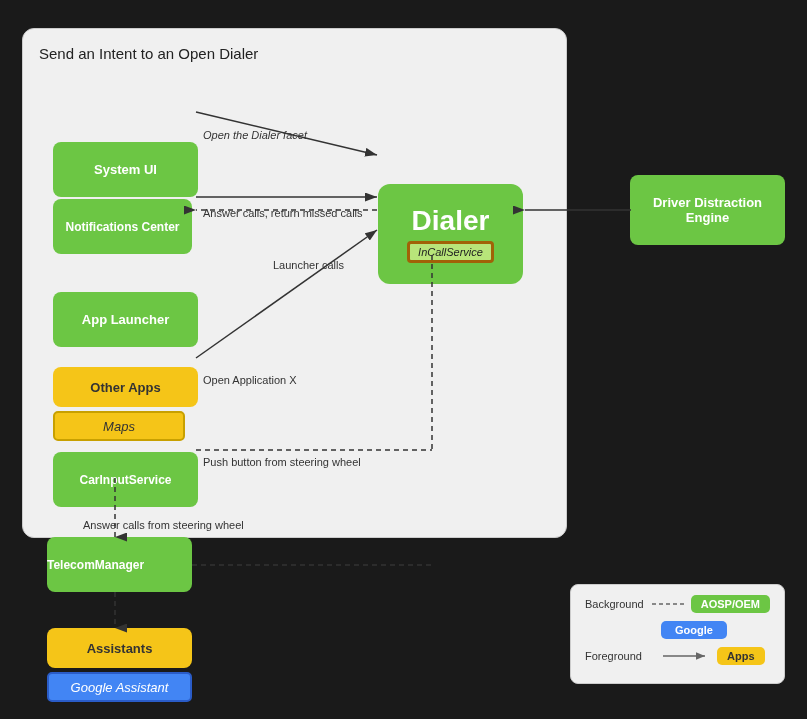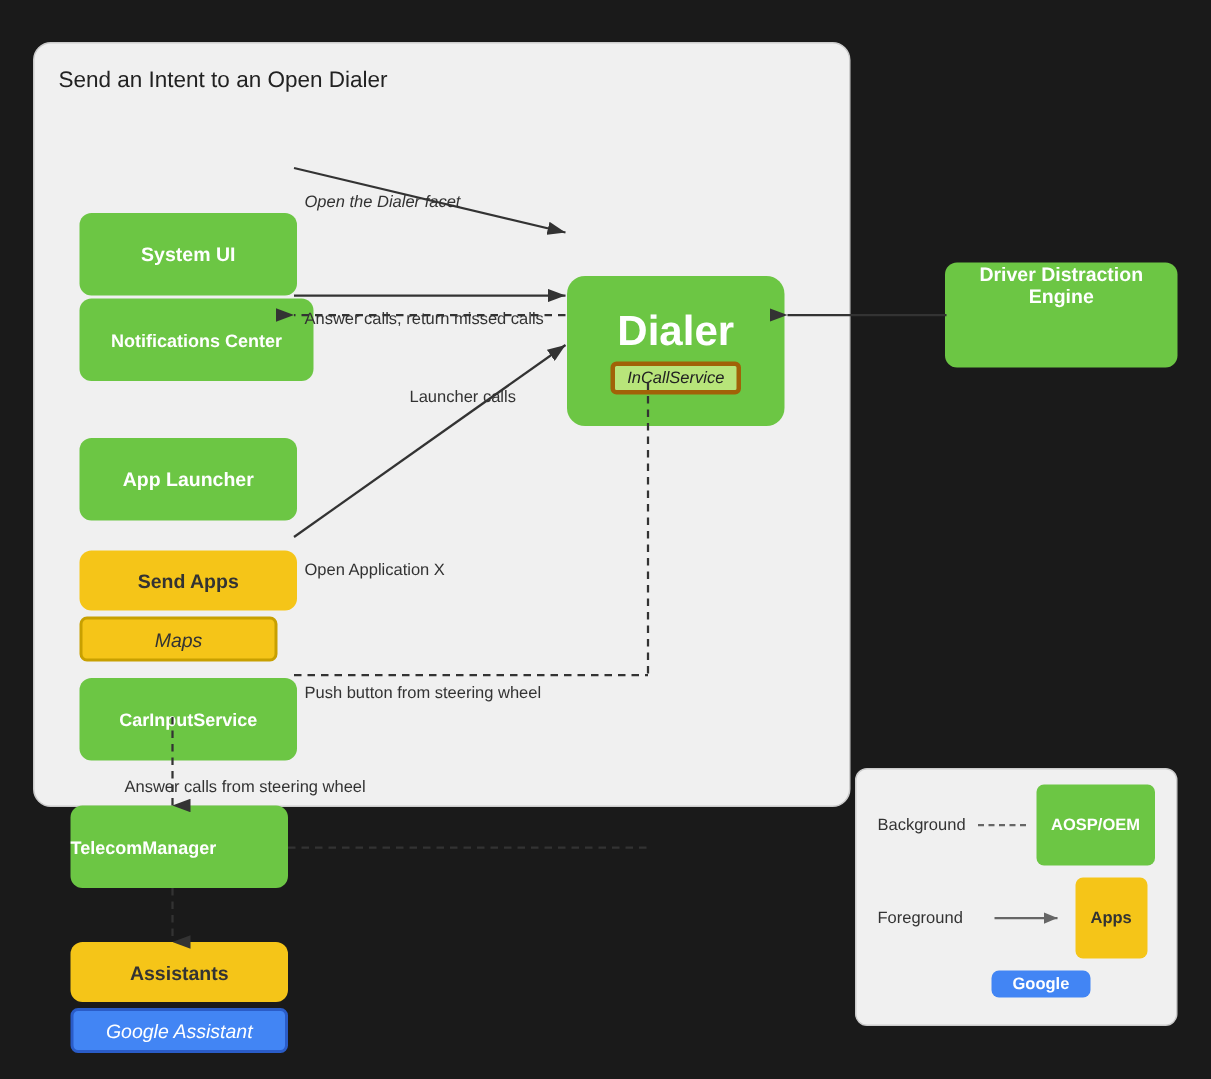--- a/index.html
+++ b/index.html
@@ -132,67 +132,68 @@
     }
 
     .legend-label {
       font-size: 11px;
       color: #333;
       width: 70px;
     }
 
     .legend-color-box {
       border-radius: 5px;
-      padding: 21px 10px;
+      padding: 3px 10px;
       font-size: 11px;
       font-weight: bold;
       color: #fff;
       text-align: center;
     }
 
     .aosp-box { background: #6cc644; }
     .google-box { background: #4285f4; color: #fff; }
     .apps-box { background: #f5c518; color: #333; font-weight: bold; }
 
     .driver-box {
       position: absolute;
       top: 175px;
       right: 22px;
       width: 155px;
       height: 70px;
       background: #6cc644;
       border-radius: 8px;
       display: flex;
+      align-items: center;
       justify-content: center;
       text-align: center;
       color: #fff;
       font-weight: bold;
       font-size: 13px;
     }
   </style>
 </head>
 <body>
 
 <div class="diagram-container">
   <span class="diagram-title">Send an Intent to an Open Dialer</span>
 
   <div class="green-box" style="top:85px;left:30px;width:145px;height:55px;margin-top:28px;">
     <span>System UI</span>
   </div>
 
-  <div class="green-box" style="top:170px;left:30px;width:156px;height:55px;font-size:12px;">
+  <div class="green-box" style="top:170px;left:30px;width:139px;height:55px;font-size:12px;">
     <span>Notifications Center</span>
   </div>
 
   <div class="green-box" style="top:263px;left:30px;width:145px;height:55px;">
     <span>App Launcher</span>
   </div>
 
   <div class="yellow-box" style="top:338px;left:30px;width:145px;height:40px;">
-    <span>Send Apps</span>
+    <span>Other Apps</span>
   </div>
 
   <div class="yellow-box-outline" style="top:382px;left:30px;width:132px;height:30px;">
     <span>Maps</span>
   </div>
 
   <div class="green-box" style="top:423px;left:30px;width:145px;height:55px;font-size:12px;">
     <span>CarInputService</span>
   </div>
 
@@ -272,28 +273,28 @@
     <svg width="50" height="12" style="margin:0 6px;">
       <defs>
         <marker id="leg-arr" markerWidth="6" markerHeight="5" refX="6" refY="2.5" orient="auto">
           <polygon points="0 0, 6 2.5, 0 5" fill="#666"></polygon>
         </marker>
       </defs>
       <line x1="2" y1="6" x2="44" y2="6" stroke="#666" stroke-width="1.5" stroke-dasharray="4,3" marker-end="url(#leg-arr)"></line>
     </svg>
     <span class="legend-color-box aosp-box">AOSP/OEM</span>
   </div>
+  <div class="legend-row" style="padding-left:76px;">
+    <span class="legend-color-box google-box" style="padding:3px 14px;">Google</span>
+  </div>
   <div class="legend-row">
     <span class="legend-label">Foreground</span>
     <svg width="50" height="12" style="margin:0 6px;">
       <defs>
         <marker id="leg-arr2" markerWidth="6" markerHeight="5" refX="6" refY="2.5" orient="auto">
           <polygon points="0 0, 6 2.5, 0 5" fill="#666"></polygon>
         </marker>
       </defs>
       <line x1="2" y1="6" x2="44" y2="6" stroke="#666" stroke-width="1.5" marker-end="url(#leg-arr2)"></line>
     </svg>
     <span class="legend-color-box apps-box">Apps</span>
   </div>
-  <div class="legend-row" style="padding-left:76px;">
-    <span class="legend-color-box google-box" style="padding:3px 14px;">Google</span>
-  </div>
 </div>
 
 </body></html>

